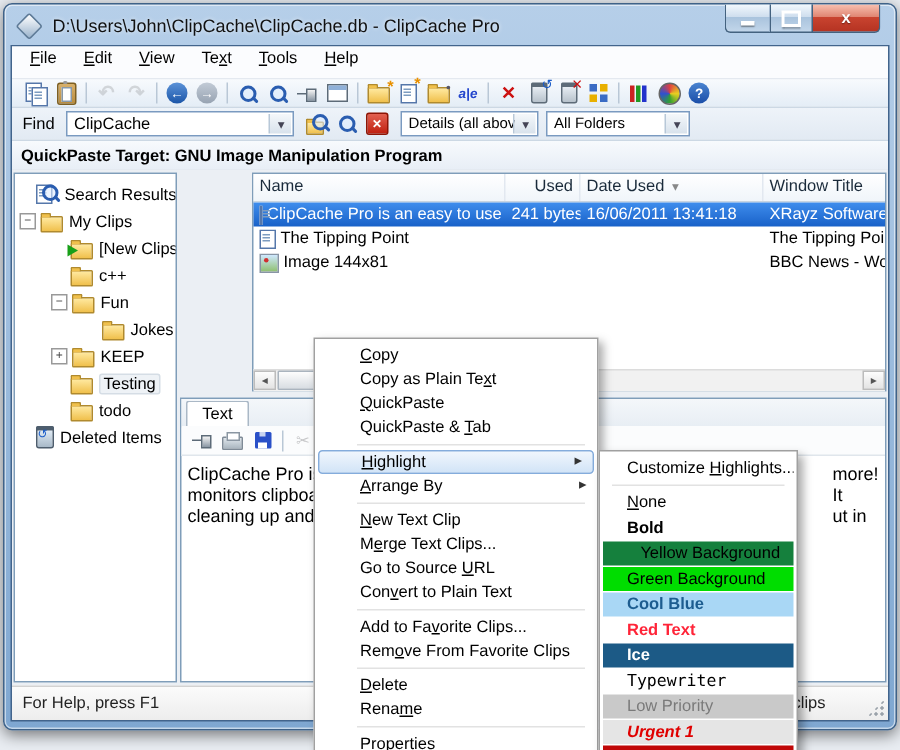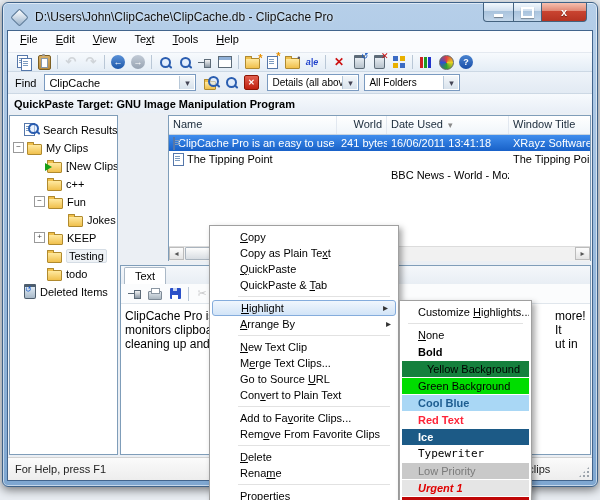--- a/index.html
+++ b/index.html
@@ -343,21 +343,21 @@
           <span class="binic"></span>
           <span class="tlabel">Deleted Items</span>
         </div>
       </div>
 
       <div id="right">
 
         <div id="list">
           <div id="lheader">
             <div class="hcell">Name</div>
-            <div class="hcell r">World</div>
+            <div class="hcell r">Used</div>
             <div class="hcell sortarr">Date Used</div>
             <div class="hcell" style="border-right:none">Window Title</div>
           </div>
           <div class="lrow sel">
             <div class="namecell">
                 <span class="pg"></span>
                 <span>ClipCache Pro is an easy to use</span>
               </div>
             <div class="r">241 bytes</div>
             <div>16/06/2011 13:41:18</div>
@@ -366,20 +366,24 @@
           <div class="lrow">
             <div class="namecell">
                 <span class="pg"></span>
                 <span>The Tipping Point</span>
               </div>
             <div class="r"></div>
             <div></div>
             <div>The Tipping Point - Malcolm Gladwell.pdf</div>
           </div>
           <div class="lrow">
+            <div class="namecell">
+                <span class="imgic"></span>
+                <span>Image 144x81</span>
+              </div>
             <div class="r"></div>
             <div></div>
             <div>BBC News - World - Mozilla Firefox</div>
           </div>
           <div id="hscroll">
             <span class="sbtn l"></span>
             <span id="hthumb"></span>
             <span class="sbtn rr"></span>
           </div>
         </div>

